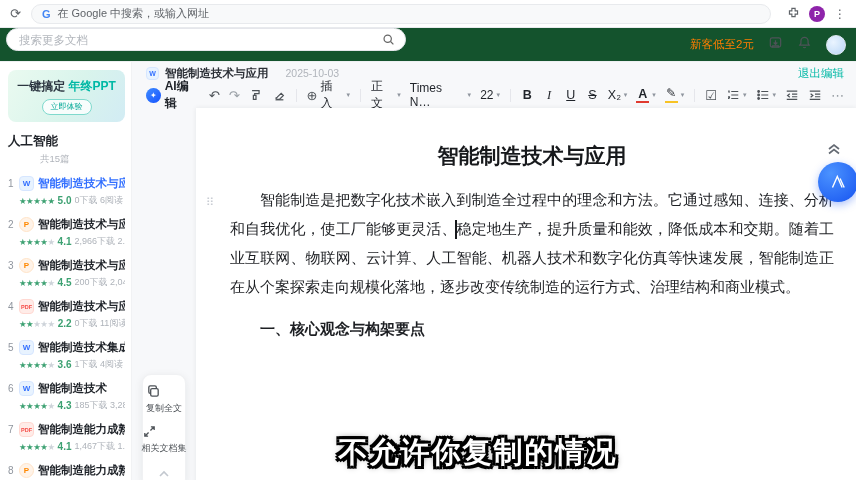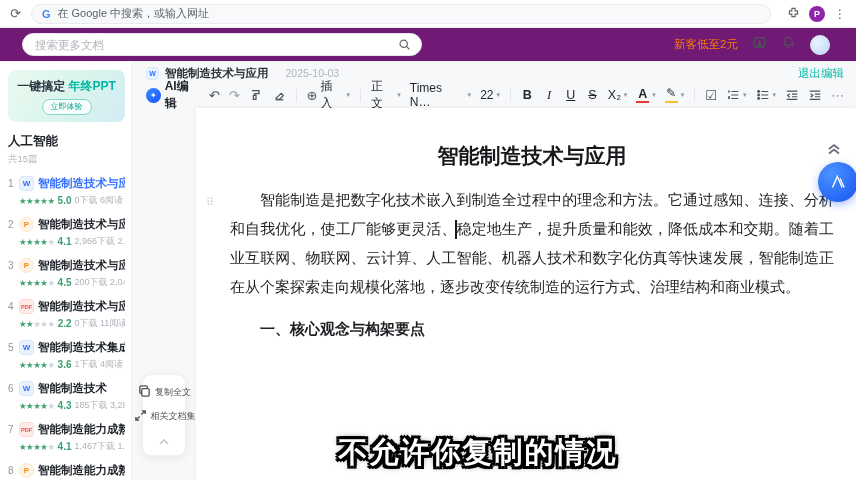--- a/index.html
+++ b/index.html
@@ -15,22 +15,22 @@
     border-radius:10px; display:flex; align-items:center; gap:7px; padding:0 10px; }
   .g-icon { font-size:11px; font-weight:bold; color:#4285f4; }
   .addr-text { font-size:11px; color:#5f6368;text-align:right; }
   .browser-right { margin-left:auto; display:flex; align-items:center; gap:9px; }
   .ext-icon svg { width:13px; height:13px; stroke:#5f6368; fill:none; stroke-width:1.4; }
   .profile-dot { width:16px; height:16px; border-radius:50%; background:#8e24aa; color:#fff;
     font-size:9px; font-weight:bold; display:flex; align-items:center; justify-content:center; }
   .kebab { font-size:12px; color:#5f6368; letter-spacing:0; }
 
   
-  .app-bar { position:absolute; top:28px; left:0; width:856px; height:34px; background:#701a75;
-    border-bottom:1px solid #eef0f2; display:flex; align-items:center; padding:0 22px; }
+  .app-bar { position:absolute; top:28px; left:0; width:856px; height:34px; background:#14532d;
+    border-bottom:1px solid #eef0f2; display:flex; padding:0 6px; }
   .search-pill { position:relative; width:400px; height:23px; background:#fff; border:1px solid #e5e6eb;
     border-radius:12px; display:flex; align-items:center; padding:0 30px 0 12px; }
   .search-pill input { border:none; outline:none; width:100%; font-size:11.5px; color:#333; background:transparent; }
   .search-pill input::placeholder { color:#b3b7bd; }
   .search-pill svg { position:absolute; right:10px; width:13px; height:13px; stroke:#666; fill:none; stroke-width:1.5; }
   .app-right { margin-left:auto; display:flex; align-items:center; gap:14px; padding-right:4px; }
   .promo-text { font-size:11.5px; color:#ff7d00; }
   .hdr-ic svg { width:15px; height:15px; stroke:#4e5358; fill:none; stroke-width:1.3; }
   .avatar { width:20px; height:20px; border-radius:50%; background:#cfe4ff;
     background:radial-gradient(circle at 35% 35%, #eaf4ff, #b9d7f7); border:1px solid #e0e8f0; }
@@ -39,21 +39,21 @@
   .sidebar { position:absolute; top:62px; left:0; width:132px; height:418px; background:#fff;
     border-right:1px solid #f1f2f4; padding:8px 6px 0 8px; overflow:hidden; }
   .banner { height:52px; border-radius:8px; background:linear-gradient(120deg,#eafaf0,#d9f4ec 55%,#d2ecf4);
     display:flex; flex-direction:column; align-items:center; justify-content:center; gap:4px; position:relative; overflow:hidden; }
   .banner-line { font-size:12px; font-weight:bold; white-space:nowrap; }
   .banner-left { color:#2b3540; }
   .banner-right { color:#00b8a5; }
   .banner-btn { font-size:8px; color:#00a896; border:1px solid #7fd9cd; background:rgba(255,255,255,.8);
     border-radius:8px; padding:1px 8px; line-height:1.5; }
   .sec-title { margin-top:11px; font-size:12.5px; font-weight:bold; color:#1f2329; }
-  .sec-count { margin-top:3px; font-size:9.5px; color:#b0b4bb; }
+  .sec-count { margin-top:3px; font-size:9.5px; color:#b0b4bb;margin-left:32px; }
   .s-item { margin-top:10px; }
   .s-row1 { display:flex; align-items:center; gap:4px; }
   .s-num { width:7px; flex:0 0 auto; font-size:10px; color:#8f959e; }
   .s-badge { flex:0 0 auto; width:15px; height:15px; border-radius:4px; font-size:8px; font-weight:bold;
     display:flex; align-items:center; justify-content:center; }
   .s-badge.w   { background:#e8f3ff; color:#3370ff; border:1px solid #d6e6ff; }
   .s-badge.p   { background:#fff3e8; color:#ff8800; border:1px solid #ffe4c8; border-radius:50%; }
   .s-badge.pdf { background:#ffece8; color:#f54a45; border:1px solid #ffd8d2; font-size:5.5px; }
   .s-title { font-size:11.5px; color:#1f2329; font-weight:600; white-space:nowrap; overflow:hidden; max-width:96px; }
   .s-title.active { color:#3370ff; }
@@ -101,21 +101,21 @@
     text-indent:2em; font-family:"Liberation Serif","DejaVu Serif",serif; }
   .doc-body p { margin-bottom:13px; }
   .doc-body h3 { font-weight:bold; margin:2px 0 13px; }
   .drag-handle { position:absolute; left:10px; top:88px; font-size:11px; color:#c9cdd4; }
   .text-caret { position:absolute; left:259px; top:112px; width:1.5px; height:19px; background:#17191c; }
 
   
   .float-panel { position:absolute; left:10px; top:312px; width:44px; background:#fff; border:1px solid #f0f1f3;
     border-radius:9px; box-shadow:0 2px 8px rgba(31,35,41,.08); display:flex; flex-direction:column;
     align-items:center; padding:9px 0 5px; gap:9px; }
-  .fp-item { display:flex; flex-direction:row; align-items:flex-end; gap:3px; }
+  .fp-item { display:flex; flex-direction:column; align-items:flex-start; gap:3px; }
   .fp-item svg { width:15px; height:15px; stroke:#4e5358; fill:none; stroke-width:1.4; }
   .fp-label { font-size:9px; color:#4e5358; white-space:nowrap; }
   .fp-collapse svg { width:12px; height:8px; stroke:#c3c8cf; fill:none; stroke-width:1.6; }
 
   
   .collapse-right { position:absolute; right:14px; top:80px; }
   .collapse-right svg { width:16px; height:14px; stroke:#646a73; fill:none; stroke-width:1.7; }
   .ai-ball { position:absolute; right:-2px; top:100px; width:40px; height:40px; border-radius:50%;
     background:radial-gradient(circle at 32% 28%, #4b93ff, #1653f0); box-shadow:0 3px 8px rgba(22,83,240,.35);
     display:flex; align-items:center; justify-content:center; }

